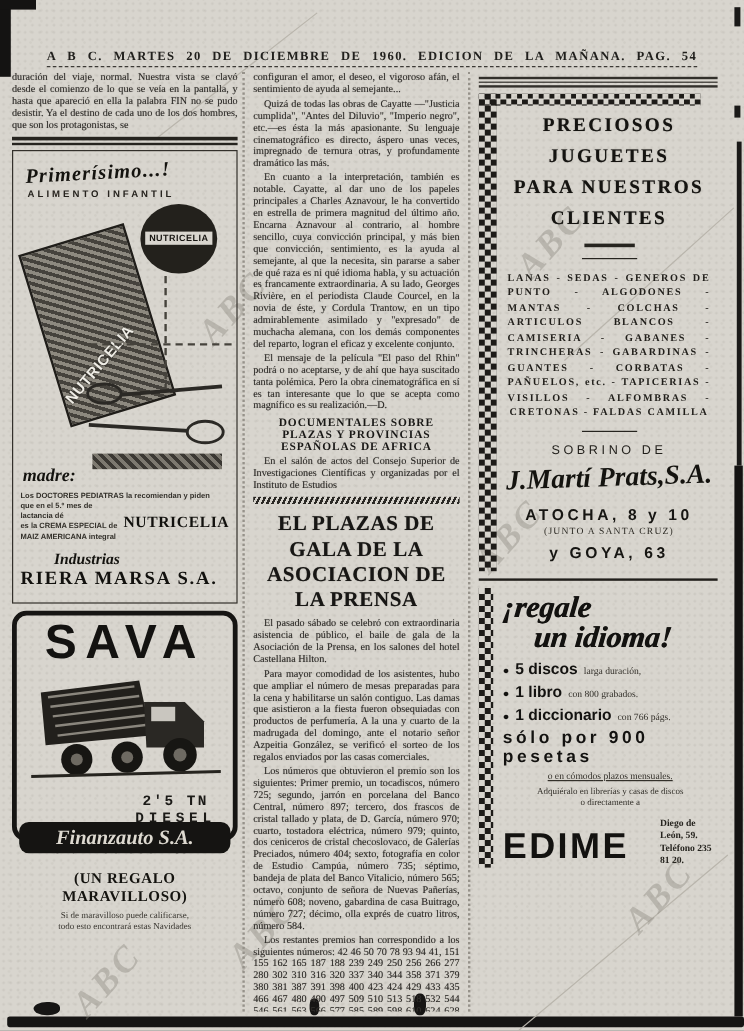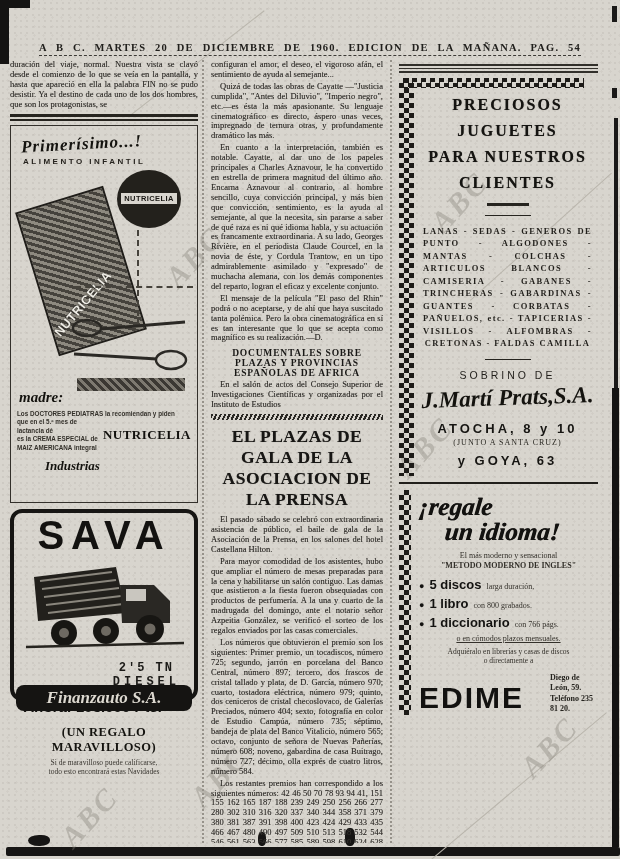--- a/index.html
+++ b/index.html
@@ -196,20 +196,21 @@
         <div class="madre">madre:</div>
         <div class="nutri-small">Los DOCTORES PEDIATRAS la recomiendan y piden</div>
         <div class="nutri-row">
           <div style="flex:1">
             <div class="nutri-small">que en el 5.º mes de lactancia dé</div>
             <div class="nutri-small">es la CREMA ESPECIAL de MAIZ AMERICANA integral</div>
           </div>
           <div class="nutri-brand-big">NUTRICELIA</div>
         </div>
         <div class="industrias">Industrias</div>
+        <div class="riera">RIERA MARSA S.A.</div>
       </div>
 
       <div class="ad-sava">
         <div class="sava-brand">SAVA</div>
         <svg width="170" height="104" viewBox="0 0 170 104" style="display:block;margin:0 auto;">
           <path d="M14,22 L96,12 L106,58 L18,66 Z" fill="#22201c"></path>
           <path d="M20,26 L92,17 M22,34 L96,25 M24,42 L99,33 M26,50 L101,41 M28,58 L103,49" stroke="#8a867d" stroke-width="2"></path>
           <path d="M100,30 h34 l16,16 v22 h-48 z" fill="#2a2824"></path>
           <rect x="106" y="34" width="20" height="12" fill="#c9c6bf"></rect>
           <circle cx="44" cy="78" r="13" fill="#171613"></circle>
@@ -285,41 +286,38 @@
         <div class="junto">(JUNTO A SANTA CRUZ)</div>
         <div class="goya">y GOYA, 63</div>
       </div>
 
       <div class="rule-thick"></div>
 
       <div class="ad-idioma">
         <div class="strip-v" style="width:12px;"></div>
         <div class="idioma-head">¡regale</div>
         <div class="idioma-head idioma-head2">un idioma!</div>
-        <div class="idioma-intro">
-          <div>El más moderno y sensacional</div>
-          <div style="font-weight:700;">"METODO MODERNO DE INGLES"</div>
-        </div>
         <div class="bullets">
           <div class="bullet-row">
             <span class="bullet-dot">●</span>
             <span class="bullet-bold">5 discos</span>
             <span class="bullet-rest">larga duración,</span>
           </div>
           <div class="bullet-row">
             <span class="bullet-dot">●</span>
             <span class="bullet-bold">1 libro</span>
             <span class="bullet-rest">con 800 grabados.</span>
           </div>
           <div class="bullet-row">
             <span class="bullet-dot">●</span>
             <span class="bullet-bold">1 diccionario</span>
             <span class="bullet-rest">con 766 págs.</span>
           </div>
         </div>
+        <div class="idioma-price">sólo por 900 pesetas</div>
         <div class="idioma-plazos">o en cómodos plazos mensuales.</div>
         <div class="idioma-adq">
           <div>Adquiéralo en librerías y casas de discos</div>
           <div>o directamente a</div>
         </div>
         <div class="edime-row">
           <div class="edime-brand">EDIME</div>
           <div class="edime-addr">
             <div>Diego de León, 59.</div>
             <div>Teléfono 235 81 20.</div>

